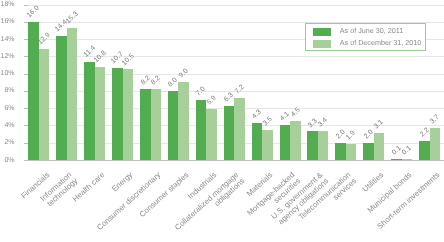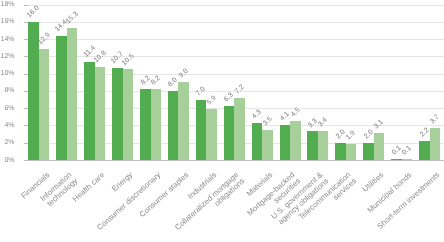--- a/index.html
+++ b/index.html
@@ -128,13 +128,19 @@
     <div class="xlabel" style="left: 68.8617px; width: 200px; top: 170.8px; transform: rotate(-42deg); transform-origin: 100% 0%;">Materials</div>
     <div class="xlabel" style="left: 90.8733px; width: 200px; top: 170.8px; transform: rotate(-42deg); transform-origin: 100% 0%;">Mortgage-backed</div>
     <div class="xlabel" style="left: 96.7617px; width: 200px; top: 177.34px; transform: rotate(-42deg); transform-origin: 100% 0%;">securities</div>
     <div class="xlabel" style="left: 118.773px; width: 200px; top: 170.8px; transform: rotate(-42deg); transform-origin: 100% 0%;">U.S. government &amp;</div>
     <div class="xlabel" style="left: 124.662px; width: 200px; top: 177.34px; transform: rotate(-42deg); transform-origin: 100% 0%;">agency obligations</div>
     <div class="xlabel" style="left: 146.673px; width: 200px; top: 170.8px; transform: rotate(-42deg); transform-origin: 100% 0%;">Telecommunication</div>
     <div class="xlabel" style="left: 152.562px; width: 200px; top: 177.34px; transform: rotate(-42deg); transform-origin: 100% 0%;">services</div>
     <div class="xlabel" style="left: 180.462px; width: 200px; top: 170.8px; transform: rotate(-42deg); transform-origin: 100% 0%;">Utilities</div>
     <div class="xlabel" style="left: 208.362px; width: 200px; top: 170.8px; transform: rotate(-42deg); transform-origin: 100% 0%;">Municipal bonds</div>
     <div class="xlabel" style="left: 236.262px; width: 200px; top: 170.8px; transform: rotate(-42deg); transform-origin: 100% 0%;">Short-term investments</div>
+    <div class="legend" style="left: 305.2px; top: 23px; width: 121.2px; height: 28.3px;">
+      <div class="legend-sw" style="left: 6.7px; top: 3.9px; width: 18.3px; height: 8.3px; background: rgb(82, 172, 80);"></div>
+      <div class="legend-tx" style="left: 33.6px; top: 2.6px;">As of June 30, 2011</div>
+      <div class="legend-sw" style="left: 6.7px; top: 15.5px; width: 18.3px; height: 8.3px; background: rgb(166, 207, 154);"></div>
+      <div class="legend-tx" style="left: 33.6px; top: 14.6px;">As of December 31, 2010</div>
+    </div>
   </div>
 
 </body></html>

